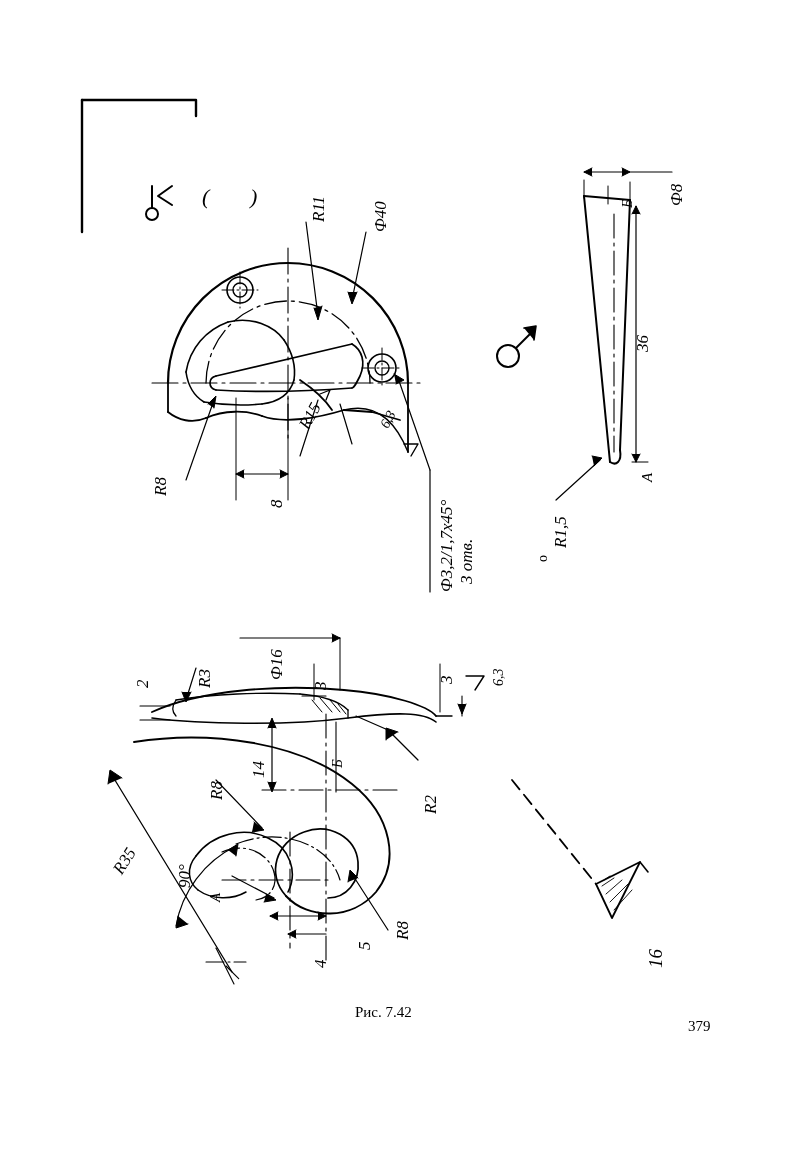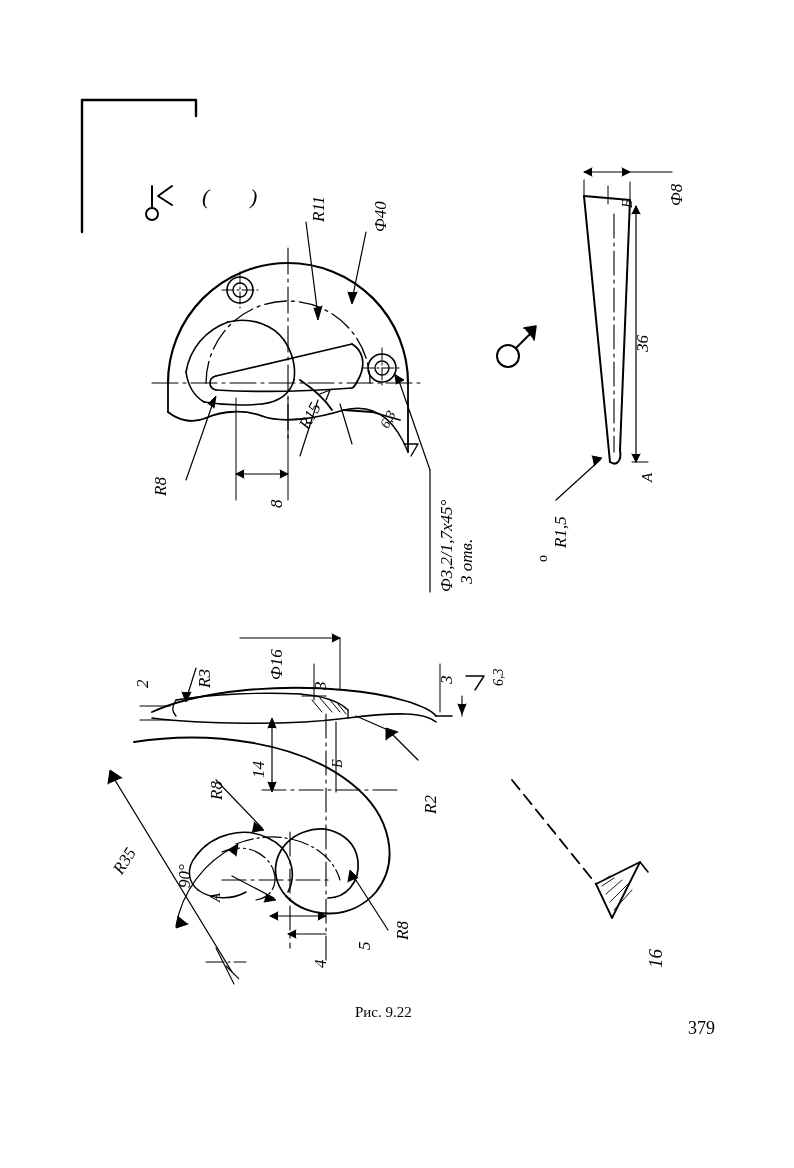--- a/index.html
+++ b/index.html
@@ -39,21 +39,21 @@
   .caption {
     position: absolute;
     font-family: "Liberation Serif", serif;
     font-style: normal;
     font-size: 15px;
     white-space: nowrap;
   }
   .pageno {
     position: absolute;
     font-family: "Liberation Serif", serif;
-    font-size: 18px;
+    font-size: 15px;
   }
 </style>
 </head>
 <body>
 
 <div id="page">
 
   <svg class="drawing" viewBox="0 0 794 1168">
     <g fill="none" stroke="#000" stroke-width="1.8" stroke-linecap="round" stroke-linejoin="round">
 
@@ -283,16 +283,16 @@
   <div class="lbl rot90" style="left:208px; top:800px;">R8</div>
   <div class="lbl rot90" style="left:394px; top:940px;">R8</div>
   <div class="lbl" style="left:110px; top:868px; transform:rotate(-58deg); transform-origin:0 0;">R35</div>
   <div class="lbl rot90" style="left:176px; top:888px;">90°</div>
   <div class="lbl rot90" style="left:208px; top:902px; font-size:15px;">A</div>
   <div class="lbl rot90" style="left:356px; top:950px;">5</div>
   <div class="lbl rot90" style="left:312px; top:968px;">4</div>
 
   <div class="lbl rot90" style="left:646px; top:968px; font-size:19px;">16</div>
 
-  <div class="caption" style="left:355px; top:1004px;">Рис. 9.22</div>
+  <div class="caption" style="left:355px; top:1004px;">Рис. 7.42</div>
   <div class="pageno" style="left:688px; top:1018px;">379</div>
 
 </div>
 
 </body></html>

